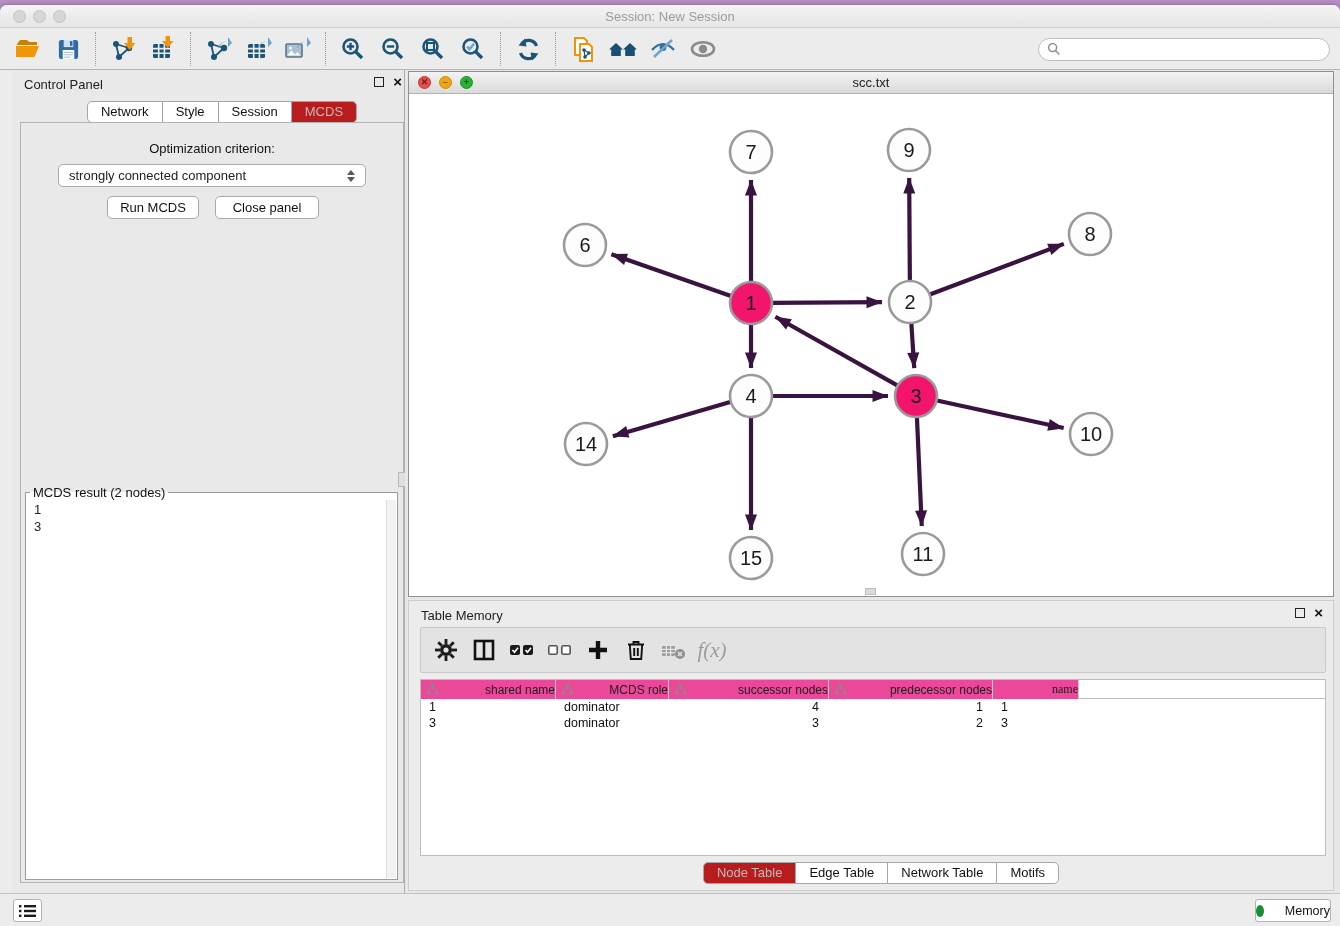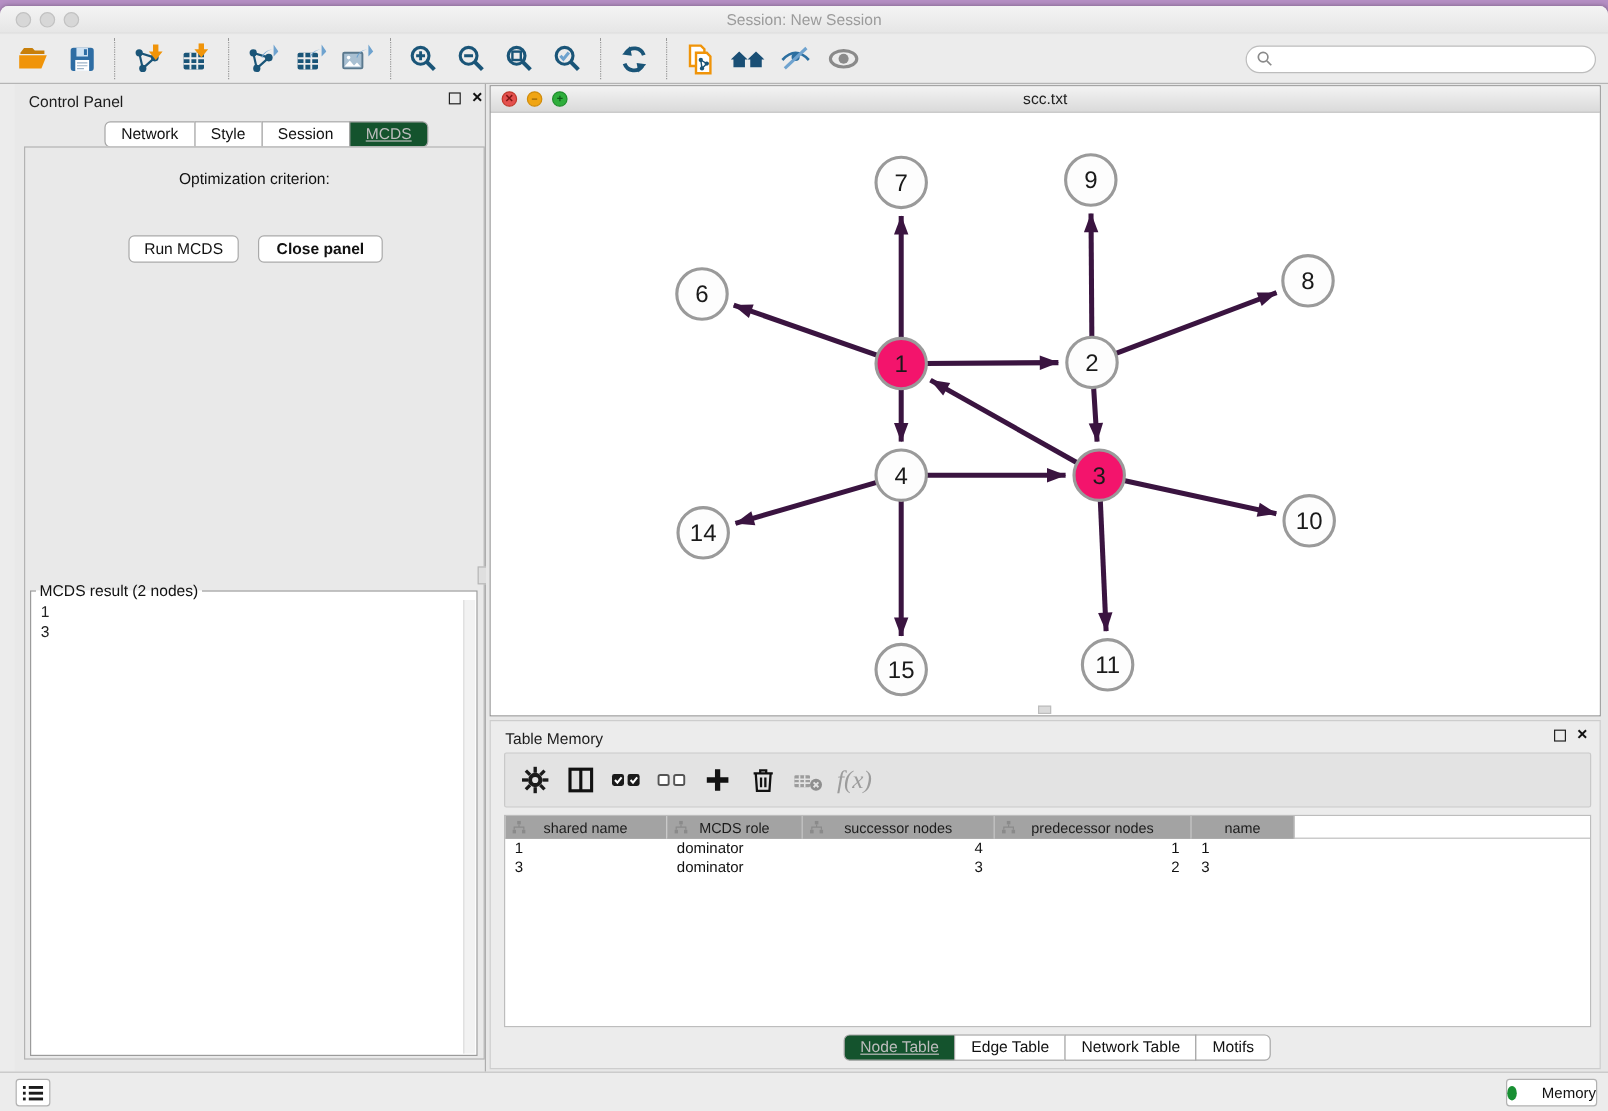--- a/index.html
+++ b/index.html
@@ -29,37 +29,37 @@
   .panel-title{position:absolute;left:12px;top:7px;font-size:13px;color:#1d1d1d;}
   .panel-btns{position:absolute;right:10px;top:7px;display:flex;gap:9px;align-items:center;}
   .float-ic{width:10px;height:10px;border:1.6px solid #222;background:transparent;}
   .close-ic{font-size:15px;font-weight:bold;color:#111;line-height:10px;}
   .seg-tabs{display:flex;justify-content:center;padding-left:20px;}
   #cp-tabs{position:absolute;left:0;right:0;top:31px;}
   .seg-tab{background:#fff;border:1px solid #a6a6a6;margin-left:-1px;padding:2px 13px 3px;
            font-size:13px;color:#111;cursor:default;}
   .seg-tab:first-child{border-radius:5px 0 0 5px;margin-left:0;}
   .seg-tab:last-child{border-radius:0 5px 5px 0;}
-  .seg-tab.active{background:#14532d;color:#bdbdbd;text-decoration:underline;}
+  .seg-tab.active{background:#b91c1c;color:#bdbdbd;}
   #cp-body{position:absolute;left:8px;right:8px;top:52px;bottom:15px;border:1px solid #b3b3b3;
            background:#e9e9e9;}
   #opt-label{position:absolute;left:0;right:0;top:18px;text-align:center;font-size:13px;color:#111;}
   #criterion-select{position:absolute;left:37px;right:37px;top:41px;height:23px;background:#fff;
            border:1px solid #a9a9a9;border-radius:5px;display:flex;align-items:center;
            padding:0 10px;font-size:13px;}
   #criterion-select .stepper{margin-left:auto;display:flex;flex-direction:column;gap:2px;}
   .arr-up{width:0;height:0;border-left:4px solid transparent;border-right:4px solid transparent;
           border-bottom:5px solid #555;}
   .arr-dn{width:0;height:0;border-left:4px solid transparent;border-right:4px solid transparent;
           border-top:5px solid #555;}
   .cp-btn{position:absolute;top:73px;height:23px;background:#fff;border:1px solid #a9a9a9;
           border-radius:5px;font-size:13px;display:flex;align-items:center;justify-content:center;
           color:#111;cursor:default;}
   #run-btn{left:86px;width:92px;}
-  #closepanel-btn{left:194px;width:104px;font-weight:bold;}
+  #closepanel-btn{left:194px;width:104px;}
   #result-fieldset{position:absolute;left:4px;right:5px;top:362px;bottom:2px;border:1px solid #9b9b9b;
           margin:0;padding:0;background:#fff;}
   #result-fieldset legend{font-size:13px;color:#111;margin-left:4px;padding:0 3px;background:transparent;}
   #result-inner{position:absolute;left:1px;right:12px;top:0;bottom:1px;background:#fff;
           font-size:13px;padding:1px 7px;line-height:17px;}
   #result-scroll{position:absolute;right:1px;top:0;bottom:1px;width:10px;background:#f2f2f2;
           border-left:1px solid #ddd;}
   
   #v-split-line{position:absolute;left:404px;top:65px;width:1px;height:828px;background:#adadad;}
   #v-split-handle{position:absolute;left:398px;top:467px;width:9px;height:15px;background:#dfdfdf;
@@ -81,22 +81,22 @@
   
   #table-panel{position:absolute;left:3px;top:530px;width:926px;height:291px;background:#ececec;
           border:1px solid #cdcdcd;}
   #tp-toolbar{position:absolute;left:11px;right:7px;top:26px;height:46px;background:#e3e3e3;
           border:1px solid #c9c9c9;border-radius:2px;display:flex;align-items:center;padding:0 6px;}
   .tp-tool{width:38px;height:38px;display:flex;align-items:center;justify-content:center;cursor:default;}
   .fx{font-family:"Liberation Serif",serif;font-style:italic;font-size:21px;color:#9c9c9c;}
   #tp-table{position:absolute;left:11px;right:7px;top:78px;height:177px;background:#fff;
           border:1px solid #bdbdbd;overflow:hidden;}
   #tp-header{display:flex;height:19px;border-bottom:1px solid #bfbfbf;}
-  .th{position:relative;height:19px;background:#a3a3a3;border-right:1px solid #c9c9c9;
-      font-size:12px;color:#1c1c1c;display:flex;align-items:center;justify-content:center;}
+  .th{position:relative;height:19px;background:#ec4899;border-right:1px solid #c9c9c9;
+      font-size:12px;color:#1c1c1c;display:flex;align-items:center;justify-content:flex-end;}
   .th .hdr-ic{position:absolute;left:6px;top:4px;}
   .tr{display:flex;height:16px;}
   .td{font-size:12.5px;color:#111;padding:0 10px 0 8px;line-height:16px;white-space:nowrap;
       overflow:hidden;}
   .td.right{text-align:right;}
   #tp-tabs{position:absolute;left:0;right:0;bottom:6px;}
   
   #statusbar{position:absolute;left:0;bottom:0;width:100%;height:33px;background:#ececec;
           border-top:1px solid #c3c3c3;}
   #list-btn{position:absolute;left:13px;top:5px;width:29px;height:23px;background:#fff;
@@ -279,20 +279,27 @@
         <div class="close-ic">×</div>
       </div>
       <div id="cp-tabs" class="seg-tabs">
           <div class="seg-tab">Network</div>
           <div class="seg-tab">Style</div>
           <div class="seg-tab">Session</div>
           <div class="seg-tab active">MCDS</div>
         </div>
       <div id="cp-body">
         <div id="opt-label">Optimization criterion:</div>
+        <div id="criterion-select">
+          <span>strongly connected component</span>
+          <span class="stepper">
+            <span class="arr-up"></span>
+              <span class="arr-dn"></span>
+          </span>
+        </div>
         <div id="run-btn" class="cp-btn">Run MCDS</div>
         <div id="closepanel-btn" class="cp-btn">Close panel</div>
         <fieldset id="result-fieldset">
           <legend>MCDS result (2 nodes)</legend>
           <div id="result-inner">
               <div>1</div>
               <div>3</div>
             </div>
           <div id="result-scroll"></div>
         </fieldset>
@@ -497,21 +504,21 @@
                 <svg class="hdr-ic" width="11" height="11" viewBox="0 0 11 11">
                   <g fill="#8a8a8a">
                     <rect x="4" y="0" width="3" height="3"></rect>
                     <rect x="0" y="7.5" width="3" height="3"></rect>
                     <rect x="8" y="7.5" width="3" height="3"></rect>
                   </g>
                   <path d="M5.5 3v2.2M1.5 7.5V5.2h8v2.3" stroke="#8a8a8a" fill="none"></path>
                 </svg>
                 <span>predecessor nodes</span>
               </div>
-              <div class="th" style="width: 86px;">
+              <div class="th" style="width: 86px; font-family: Liberation Serif, serif;">
                 <span>name</span>
               </div>
             </div>
           <div id="tp-rows">
               <div class="tr">
                 <div class="td" style="width: 135px;">1</div>
                 <div class="td" style="width: 113px;">dominator</div>
                 <div class="td right" style="width: 160px;">4</div>
                 <div class="td right" style="width: 164px;">1</div>
                 <div class="td" style="width: 86px;">1</div>

